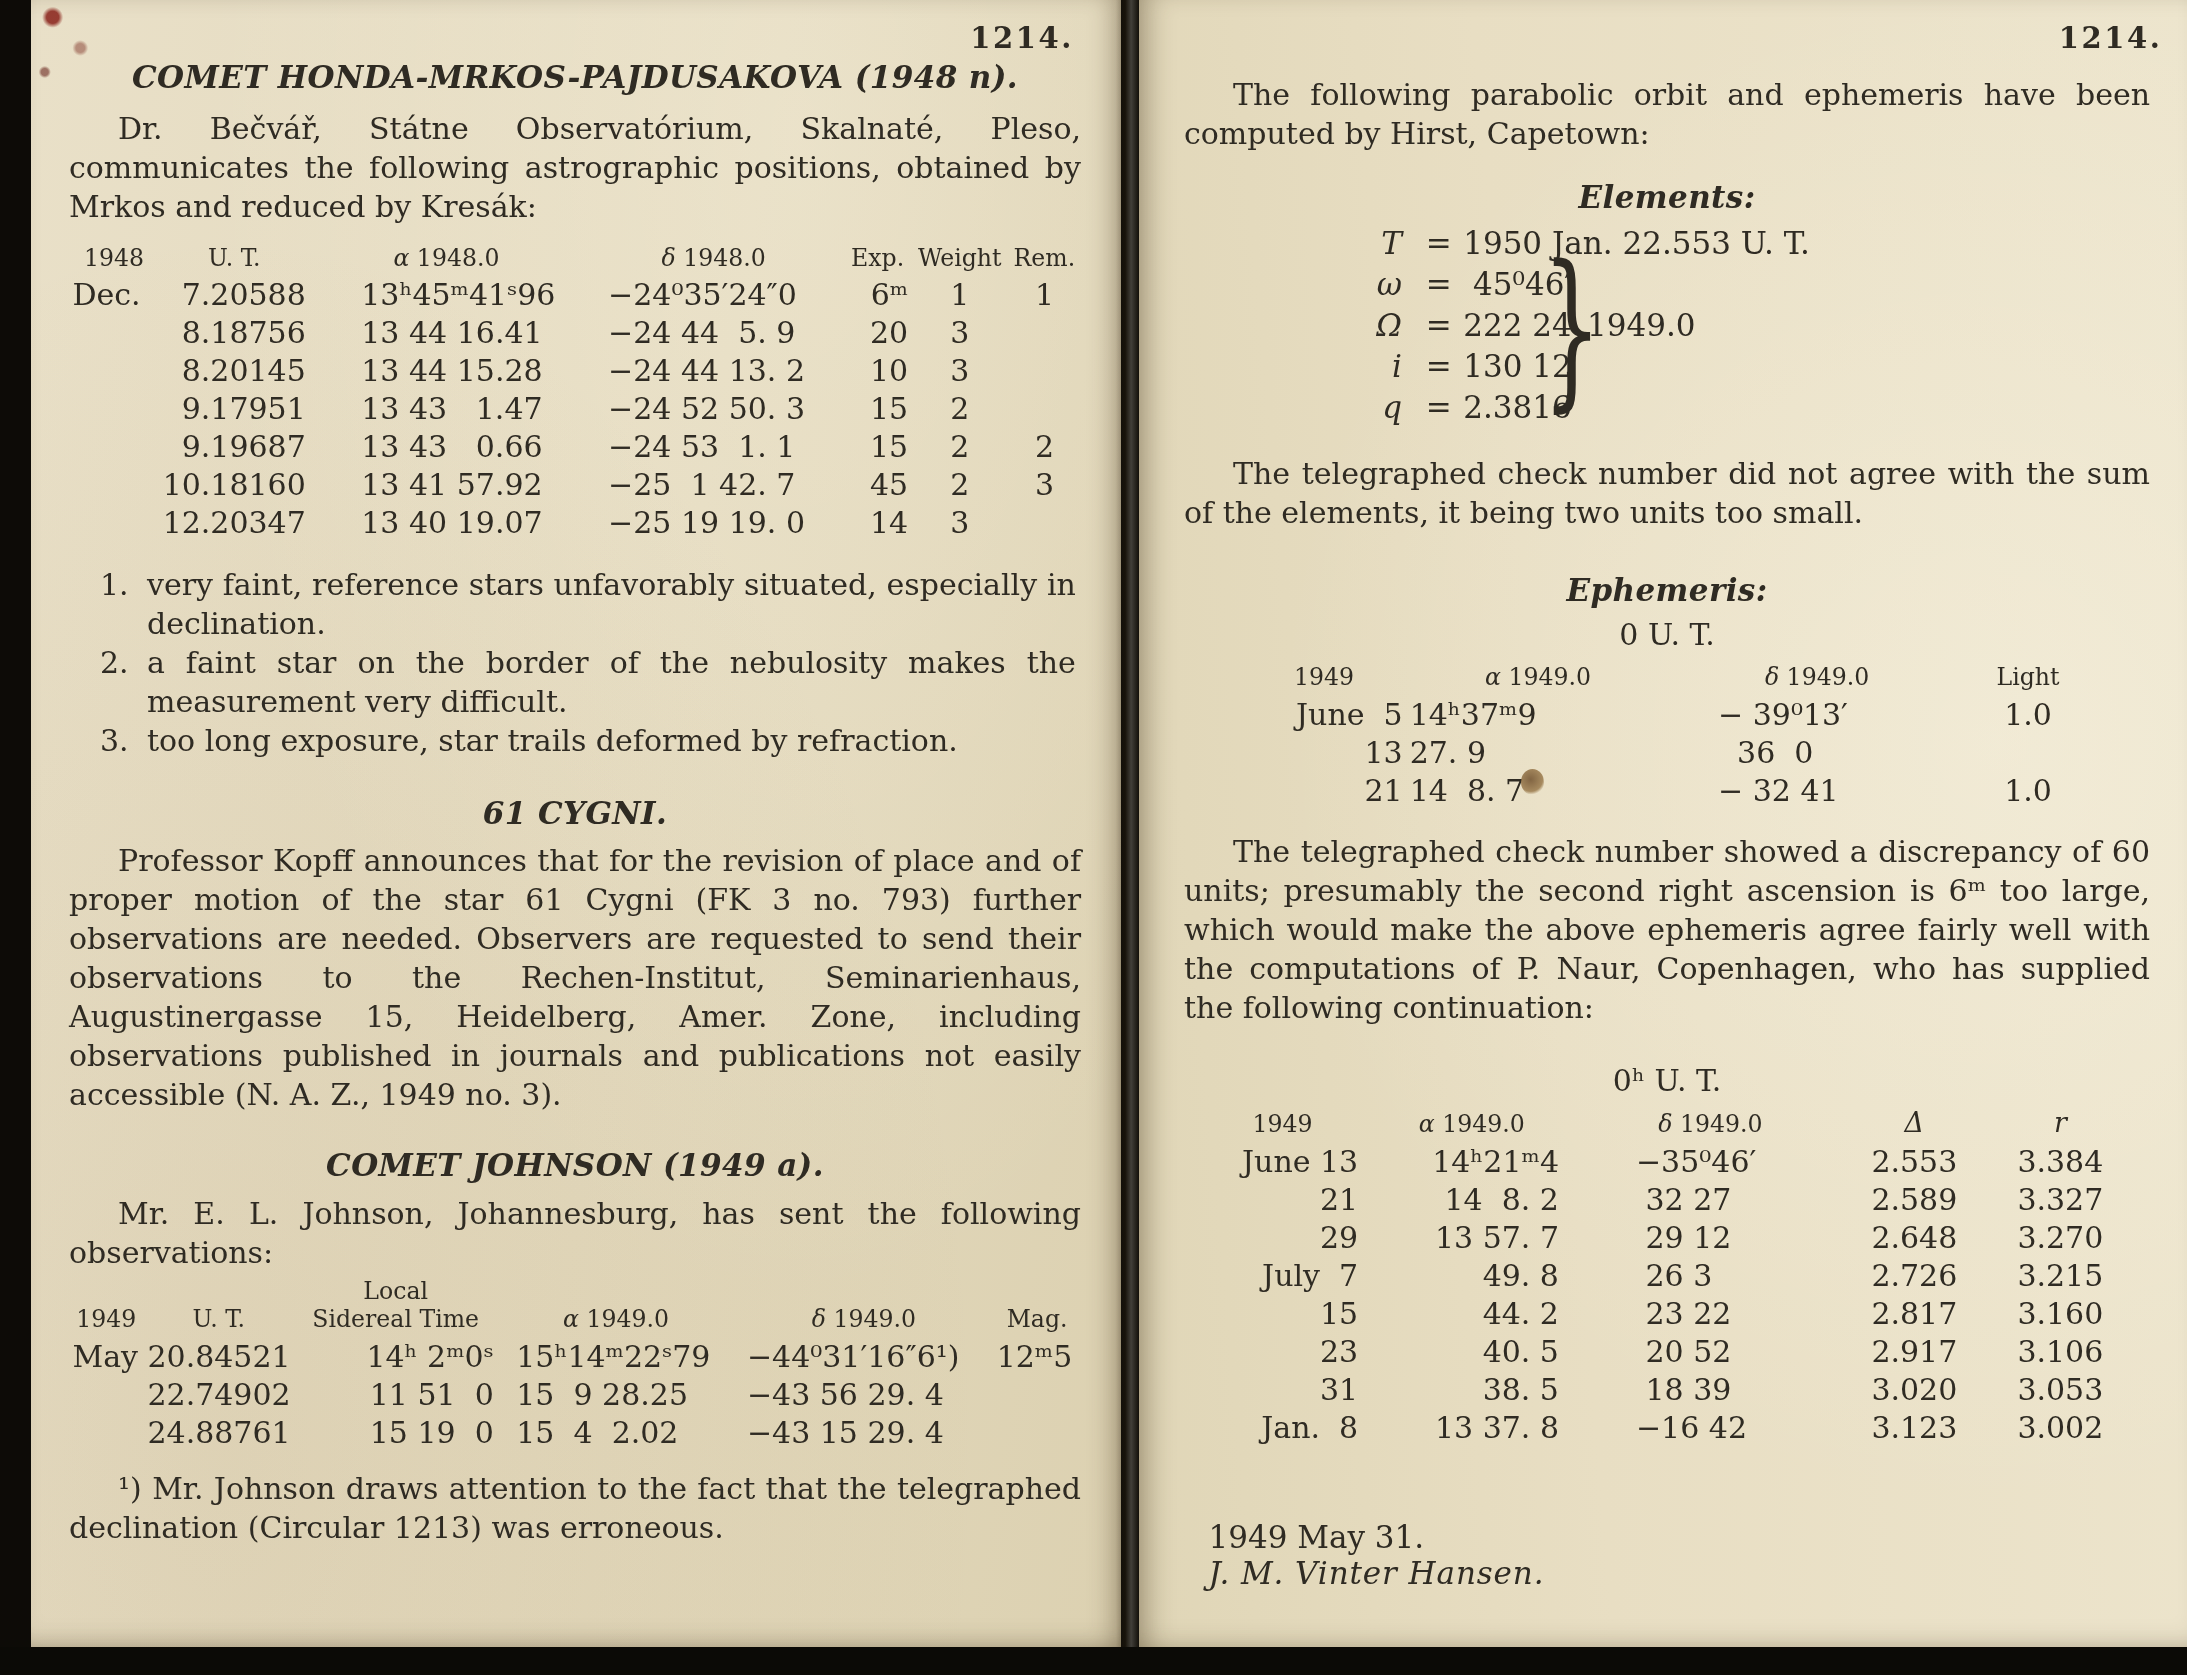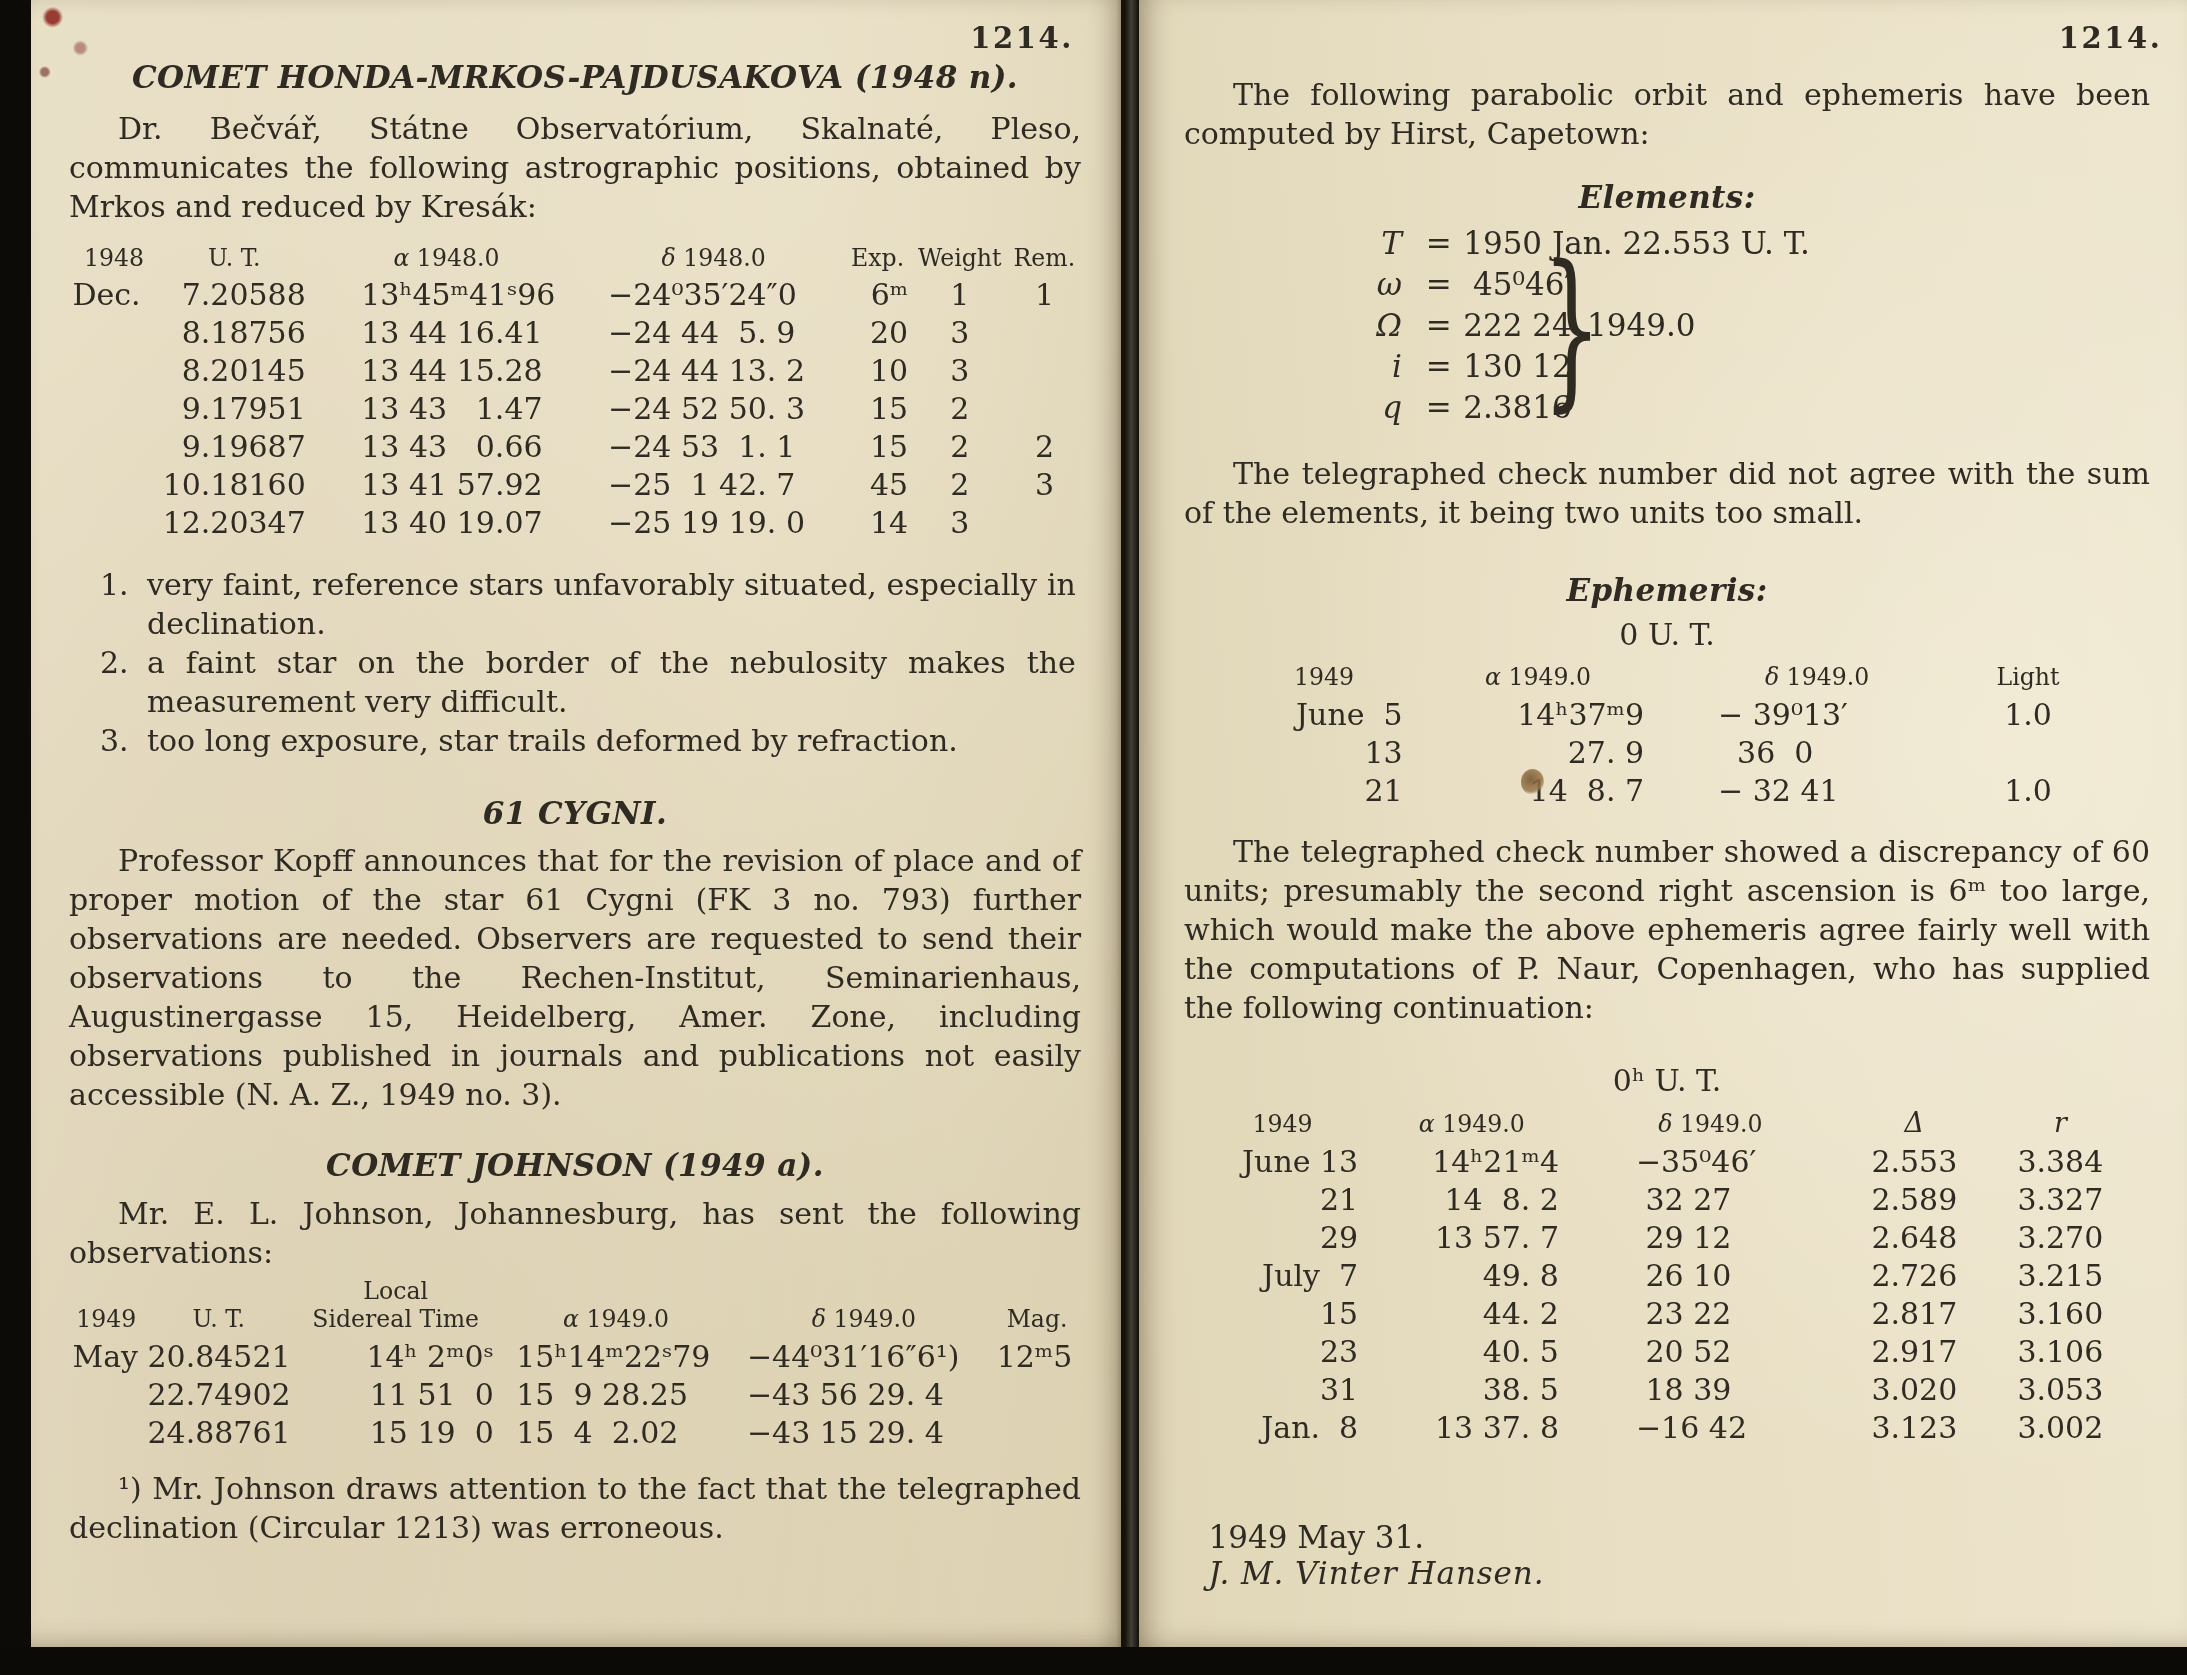--- a/index.html
+++ b/index.html
@@ -66,21 +66,21 @@
   .obs2 td:nth-child(3){text-align:right;padding-left:37px;width:205px;}
   .obs2 td:nth-child(4){text-align:left;padding-left:19px;width:240px;}
   .obs2 td:nth-child(5){text-align:left;padding-left:12.2px;width:279px;}
   .obs2 td:nth-child(6){text-align:left;width:87px;}
   .obs2 th:nth-child(4)::first-letter,.obs2 th:nth-child(5)::first-letter{font-style:italic;}
 
   
   .eph{width:88%;}
   .eph td{height:38px;}
   .eph td:nth-child(1){text-align:right;width:166px;}
-  .eph td:nth-child(2){text-align:right;width:253px;padding-right:26px;}
+  .eph td:nth-child(2){width:253px;padding-right:26px;}
   .eph td:nth-child(3){text-align:left;padding-left:48px;width:262px;}
   .eph td:nth-child(4){text-align:center;width:131px;}
   .eph th:nth-child(2)::first-letter,.eph th:nth-child(3)::first-letter{font-style:italic;}
 
   
   .cont{width:96%;}
   .cont td{height:38px;}
   .cont td:nth-child(1){text-align:right;width:162px;}
   .cont td:nth-child(2){text-align:right;width:214px;padding-right:23px;}
   .cont td:nth-child(3){text-align:left;padding-left:54px;width:223px;}
@@ -388,21 +388,21 @@
           <tr data-name="table-row">
             <td data-name="table-cell">29</td>
             <td data-name="table-cell">13 57. 7</td>
             <td data-name="table-cell"> 29 12</td>
             <td data-name="table-cell">2.648</td>
             <td data-name="table-cell">3.270</td>
           </tr>
           <tr data-name="table-row">
             <td data-name="table-cell">July  7</td>
             <td data-name="table-cell">49. 8</td>
-            <td data-name="table-cell"> 26 10</td>
+            <td data-name="table-cell"> 26 3</td>
             <td data-name="table-cell">2.726</td>
             <td data-name="table-cell">3.215</td>
           </tr>
           <tr data-name="table-row">
             <td data-name="table-cell">15</td>
             <td data-name="table-cell">44. 2</td>
             <td data-name="table-cell"> 23 22</td>
             <td data-name="table-cell">2.817</td>
             <td data-name="table-cell">3.160</td>
           </tr>

